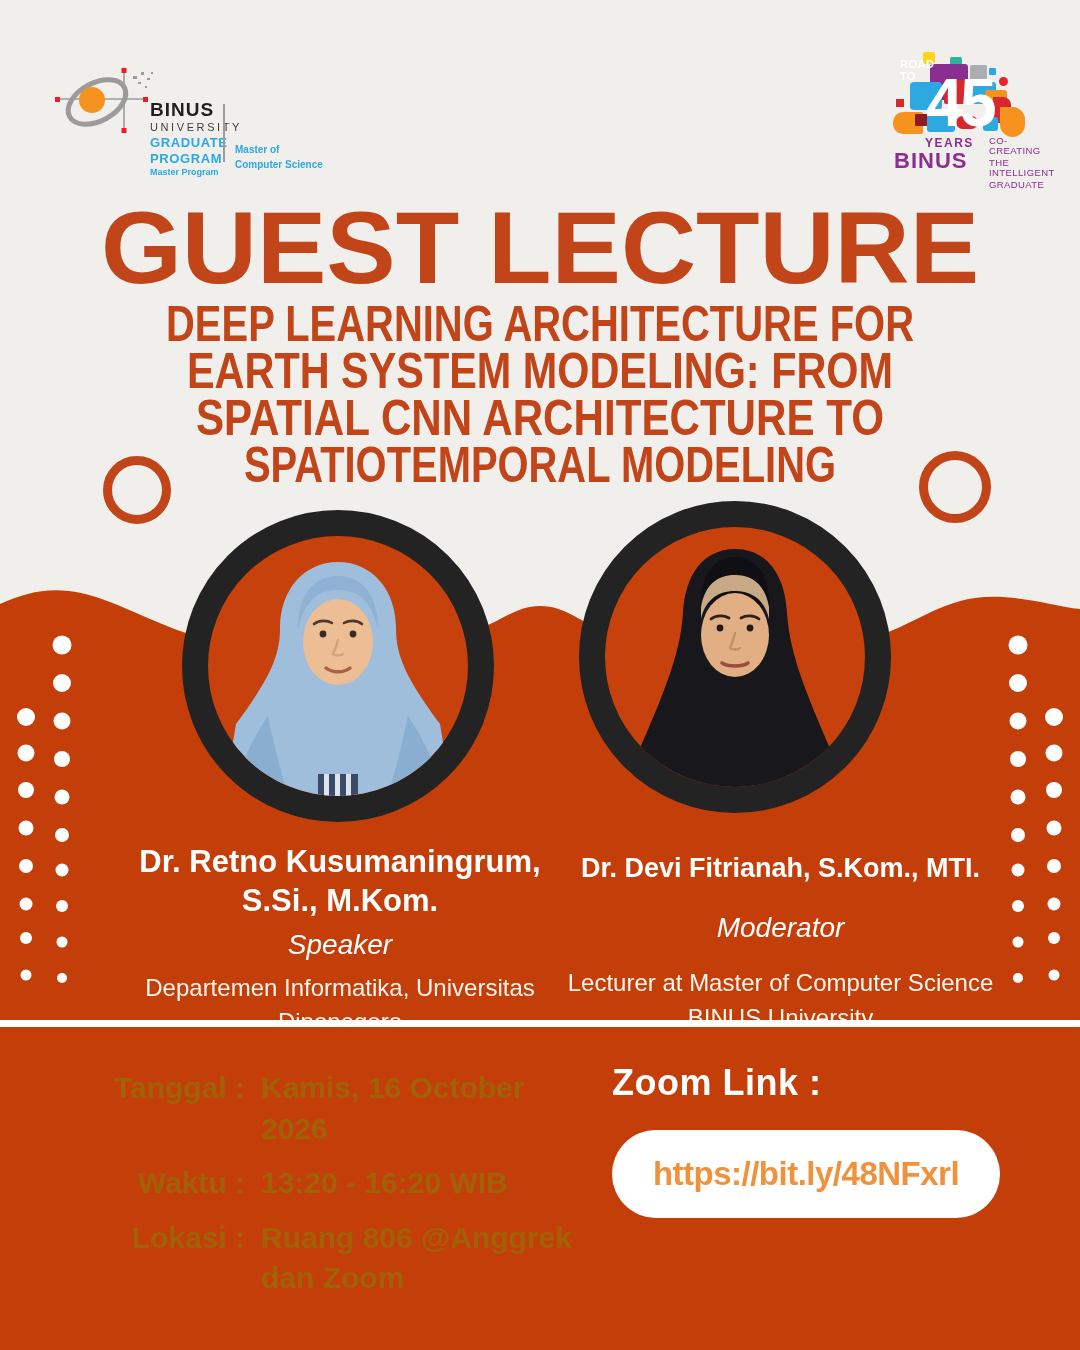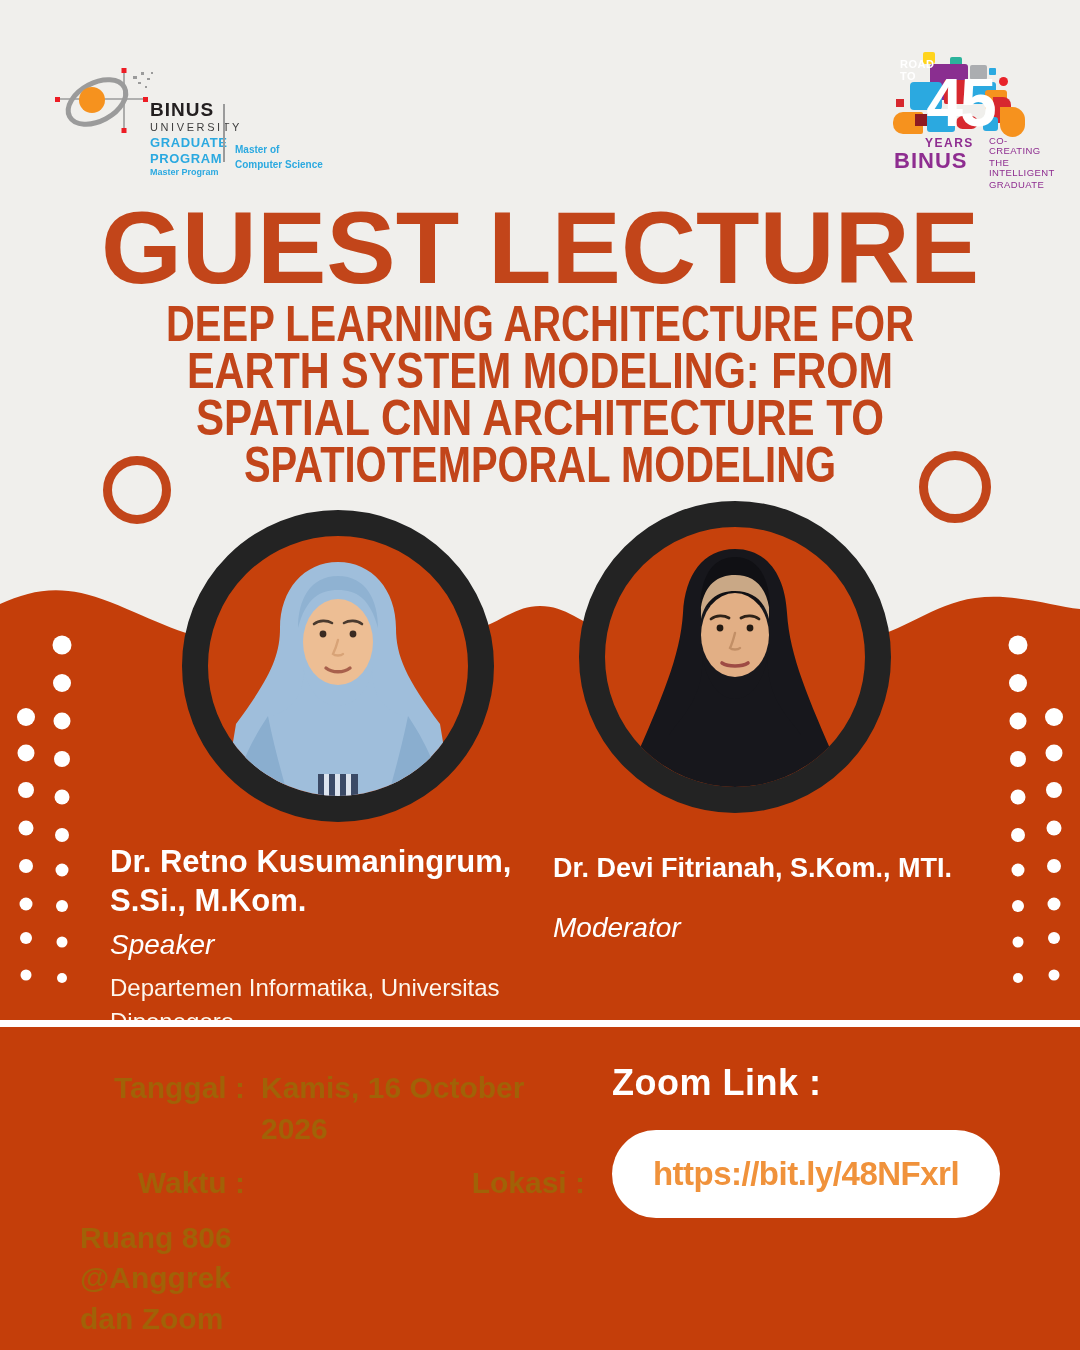--- a/index.html
+++ b/index.html
@@ -45,21 +45,21 @@
   
   .photo{position:absolute;width:260px;height:260px;border:26px solid #232323;border-radius:50%;background:#C6410C;overflow:hidden;}
   .photo-speaker{left:182px;top:510px;}
   .photo-moderator{left:579px;top:501px;}
   .photo svg{display:block;}
   
   .dots{position:absolute;}
   .dots-left{left:8px;top:630px;}
   .dots-right{left:992px;top:630px;}
   
-  .caption{position:absolute;color:#FFFFFF;}
+  .caption{position:absolute;text-align:center;color:#FFFFFF;}
   .cap-speaker{left:110px;top:843px;width:460px;}
   .cap-moderator{left:553px;top:852px;width:455px;}
   .cap-name{font-size:31px;font-weight:bold;line-height:1.25;}
   .cap-moderator .cap-name{font-size:27px;}
   .cap-role{font-size:28px;font-style:italic;margin-top:8px;}
   .cap-moderator .cap-role{margin-top:26px;}
   .cap-aff{font-size:24px;line-height:1.45;margin-top:10px;color:#FDF6EC;}
   .cap-moderator .cap-aff{margin-top:22px;}
   
   .event-grid{
@@ -271,29 +271,34 @@
     <div class="cap-role">Speaker</div>
     <div class="cap-aff">
       <div>Departemen Informatika, Universitas</div>
       <div>Diponegoro</div>
     </div>
   </div>
 
   <div class="caption cap-moderator">
     <div class="cap-name">Dr. Devi Fitrianah, S.Kom., MTI.</div>
     <div class="cap-role">Moderator</div>
+    <div class="cap-aff">
+      <div>Lecturer at Master of Computer Science</div>
+      <div>BINUS University</div>
+    </div>
   </div>
 
   <div class="divider"></div>
   <div class="bottom-block"></div>
 
   <div class="event-grid">
     <div class="event-label">Tanggal :</div>
     <div class="event-value">Kamis, 16 October 2026</div>
     <div class="event-label">Waktu :</div>
+    <div class="event-value">13:20 - 16:20 WIB</div>
     <div class="event-label">Lokasi :</div>
     <div class="event-value">Ruang 806 @Anggrek dan Zoom</div>
   </div>
 
   <div class="zoom-block">
     <div class="zoom-title">Zoom Link :</div>
     <div class="zoom-pill">
       <span class="zoom-url">https://bit.ly/48NFxrl</span>
     </div>
   </div>

